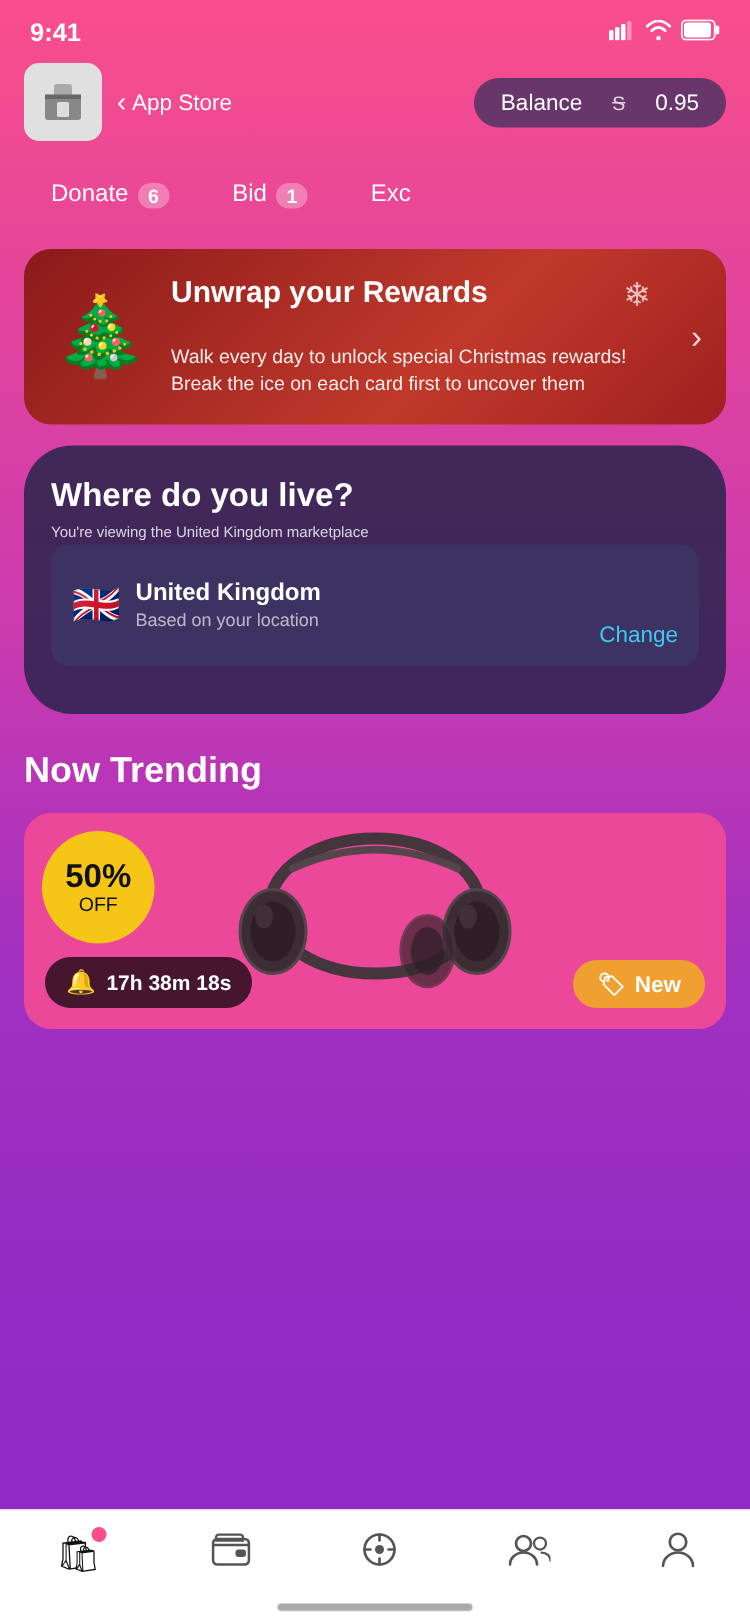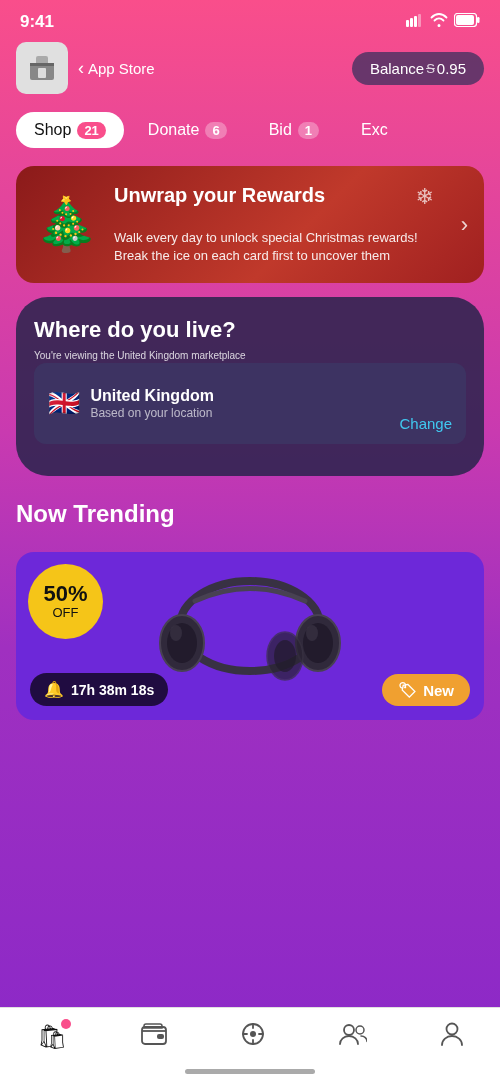--- a/index.html
+++ b/index.html
@@ -50,21 +50,21 @@
     }
     .balance-badge {
       background: rgba(80, 50, 100, 0.85);
       border-radius: 24px;
       padding: 8px 18px;
       color: white;
       font-size: 15px;
       font-weight: 500;
       display: flex;
       align-items: center;
-      gap: 2px;
+      gap: 20px;
       text-align: right;
     }
     .balance-s {
       font-size: 13px;
       opacity: 0.8;
       text-decoration: line-through;
     }
     .store-icon {
       width: 52px;
       height: 52px;
@@ -242,28 +242,28 @@
     }
 
     
     .trending-section {
       padding: 10px 16px 0 16px;
     }
     .trending-title {
       font-size: 24px;
       font-weight: 700;
       color: white;
-      margin-bottom: 24px;
+      margin-bottom: 14px;
     }
     .product-card {
-      background: #6d28d9;
+      background: #ec4899;
       border-radius: 18px;
       overflow: hidden;
       position: relative;
-      height: 168px;
+      height: 144px;
       text-align: center;
     }
     
     .product-img {
       width: 100%;
       height: 100%;
       display: flex;
       align-items: center;
       justify-content: center;
       position: relative;
@@ -428,24 +428,20 @@
     </div>
   </div>
   <div class="balance-badge">
     <span>Balance</span>
     <span class="balance-s">S</span>
     <span>0.95</span>
   </div>
 </div>
 
 <div class="tabs-row">
-  <div class="tab-item active">
-    <span>Shop</span>
-    <span class="tab-badge">21</span>
-  </div>
   <div class="tab-item inactive">
     <span>Donate</span>
     <span class="tab-badge">6</span>
   </div>
   <div class="tab-item inactive">
     <span>Bid</span>
     <span class="tab-badge">1</span>
   </div>
   <div class="tab-item inactive">
     <span>Exc</span>

